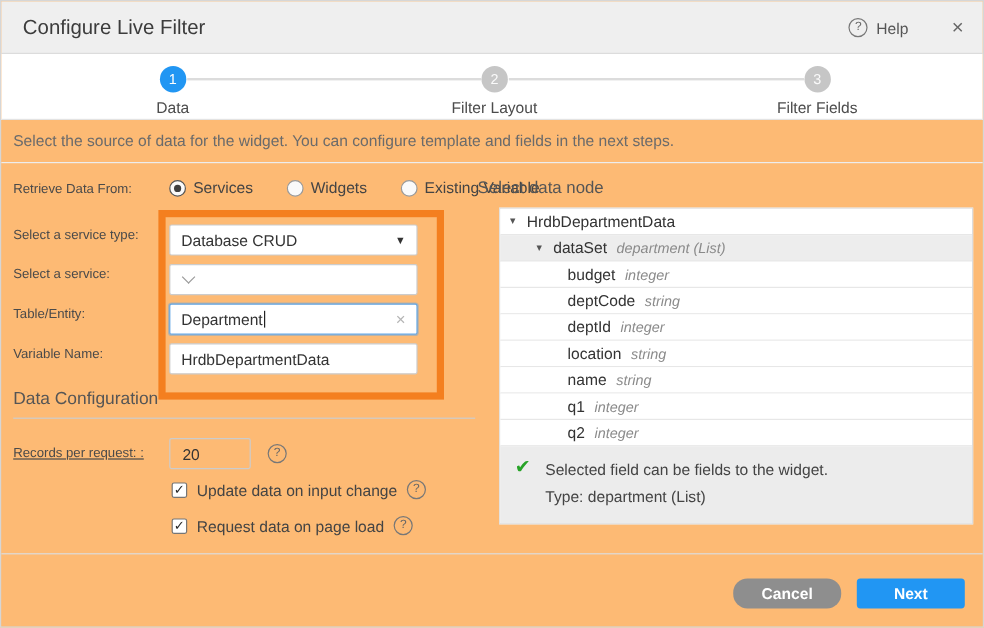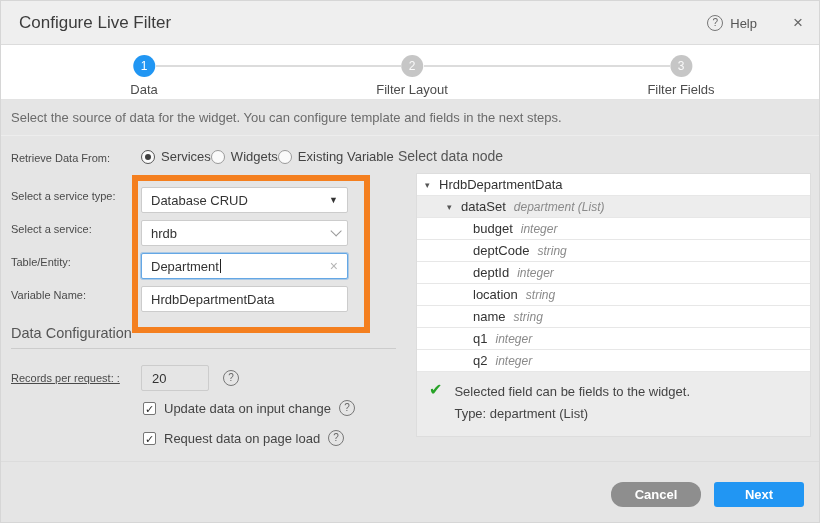--- a/index.html
+++ b/index.html
@@ -1,18 +1,18 @@
 <!DOCTYPE html>
 <html><head>
 <meta charset="utf-8">
 <style>
   * { box-sizing: border-box; margin: 0; padding: 0; }
   html,body { width: 820px; height: 523px; }
   body { font-family: "Liberation Sans", "DejaVu Sans", sans-serif; background:#fff; }
-  .dialog { position:relative; width:820px; height:523px; background:#e5e5e5; border:1px solid #d6d6d6; overflow:hidden; }
+  .dialog { position:relative; width:820px; height:523px; background:#fdba74; border:1px solid #d6d6d6; overflow:hidden; }
 
   
   .titlebar { position:absolute; left:0; top:0; width:100%; height:44px; background:#efefef; border-bottom:1px solid #dcdcdc; }
   .title { position:absolute; left:18px; top:0; line-height:44px; font-size:17px; color:#3c3c3c; }
   .help-group { position:absolute; right:62px; top:0; height:44px; display:flex; align-items:center; gap:7px; cursor:pointer; }
   .qicon { width:16px; height:16px; border:1px solid #777; border-radius:50%; color:#666; font-size:10px; line-height:14px; text-align:center; display:inline-block; }
   .help-text { font-size:13px; color:#555; }
   .close-x { position:absolute; right:16px; top:0; line-height:44px; font-size:17px; color:#666; cursor:pointer; }
 
   
@@ -25,21 +25,21 @@
   .step-circle { width:22px; height:22px; border-radius:50%; margin:0 auto; font-size:12px; line-height:22px; color:#fff; background:#c6c6c6; }
   .step-circle.active { background:#2196F3; }
   .step-circle.inactive { color:rgba(255,255,255,0.9); }
   .step-label { margin-top:5px; font-size:13px; color:#4c4c4c; white-space:nowrap; }
 
   
   .descbar { position:absolute; left:0; top:99px; width:100%; height:36px; line-height:36px; padding-left:10px; font-size:13px; color:#6b6b6b; border-bottom:1px solid #ededed; }
 
   
   .flabel { position:absolute; left:10px; font-size:11px; color:#4a4a4a; }
-  .radio-row { position:absolute; left:140px; top:148px; display:flex; align-items:center; gap:0; }
+  .radio-row { position:absolute; left:140px; top:148px; display:flex; align-items:center; gap:28px; }
   .radio-item { display:flex; align-items:center; gap:6px; font-size:13px; color:#444; cursor:pointer; }
   .radio { width:14px; height:14px; border-radius:50%; border:1px solid #9a9a9a; background:#fafafa; position:relative; }
   .radio.checked { border-color:#555; }
   .radio.checked::after { content:""; position:absolute; left:3px; top:3px; width:6px; height:6px; border-radius:50%; background:#3f3f3f; }
 
   .highlight-box { position:absolute; left:131px; top:174px; width:238px; height:158px; border:6px solid #F47F1F; pointer-events:none; z-index:5; }
 
   .fieldbox { position:absolute; left:140px; width:207px; height:26px; border:1px solid #ccc; border-radius:2px; background:#fff; display:flex; align-items:center; padding:0 9px; font-size:13px; color:#333; cursor:pointer; }
   .fieldbox .grow { flex:1; }
   .sel-arrow { font-size:9px; color:#333; }
@@ -128,21 +128,20 @@
   <div class="highlight-box"></div>
 
   <div class="flabel" style="top:189px;">Select a service type:</div>
   <div class="fieldbox" style="top:186px;">
     <span class="grow">Database CRUD</span>
     <span class="sel-arrow">▼</span>
   </div>
 
   <div class="flabel" style="top:222px;">Select a service:</div>
   <div class="fieldbox" style="top:219px;">
-    <span class="grow">hrdb</span>
     <span class="chev"></span>
   </div>
 
   <div class="flabel" style="top:255px;">Table/Entity:</div>
   <div class="fieldbox input-focused" style="top:252px;">
     <span>Department</span>
     <span class="text-caret"></span>
     <span class="grow"></span>
     <span class="clear-x">×</span>
   </div>

